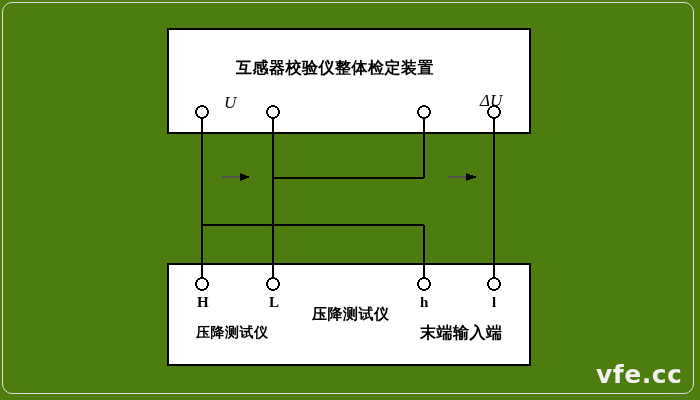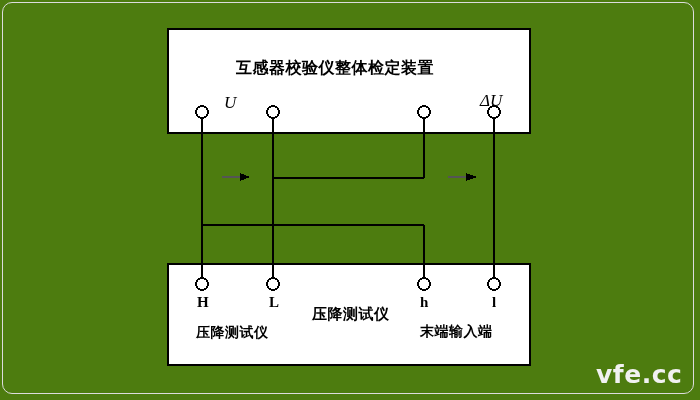--- a/index.html
+++ b/index.html
@@ -59,23 +59,22 @@
   }
   #start-input-label {
     left: 196px;
     top: 325px;
     font-size: 14px;
     letter-spacing: 0.5px;
   }
   #end-input-label {
     left: 420px;
     top: 325px;
-    font-size: 14px;
+    font-size: 16px;
     letter-spacing: 0.5px;
-    font-family: Liberation Mono, monospace;
   }
   .sym {
     font-family: "Liberation Serif", "DejaVu Serif", serif;
     font-style: italic;
     font-size: 17px;
   }
   #u-label { left: 224px; top: 94px; }
   #du-label { left: 444px; top: 92px; margin-left: 36px; }
   .term-lbl {
     font-family: "Liberation Serif", "DejaVu Serif", serif;

